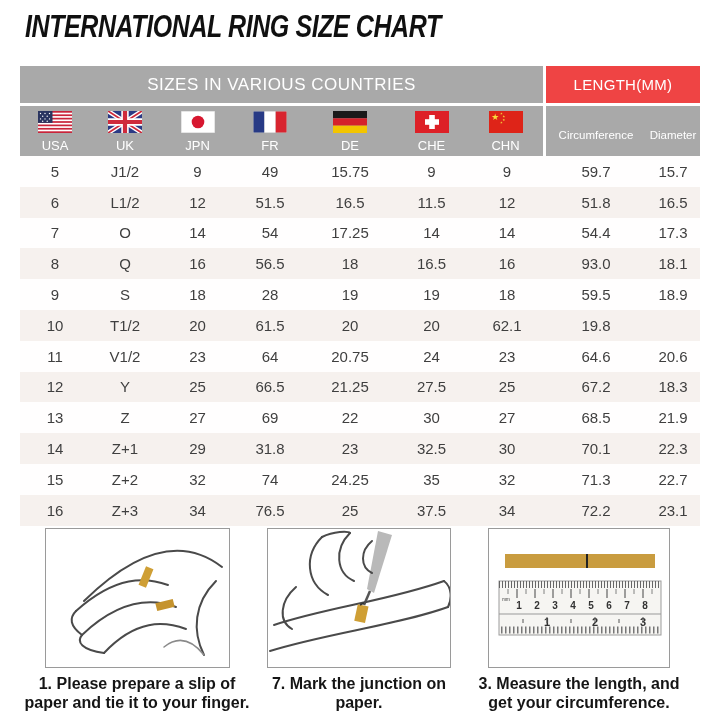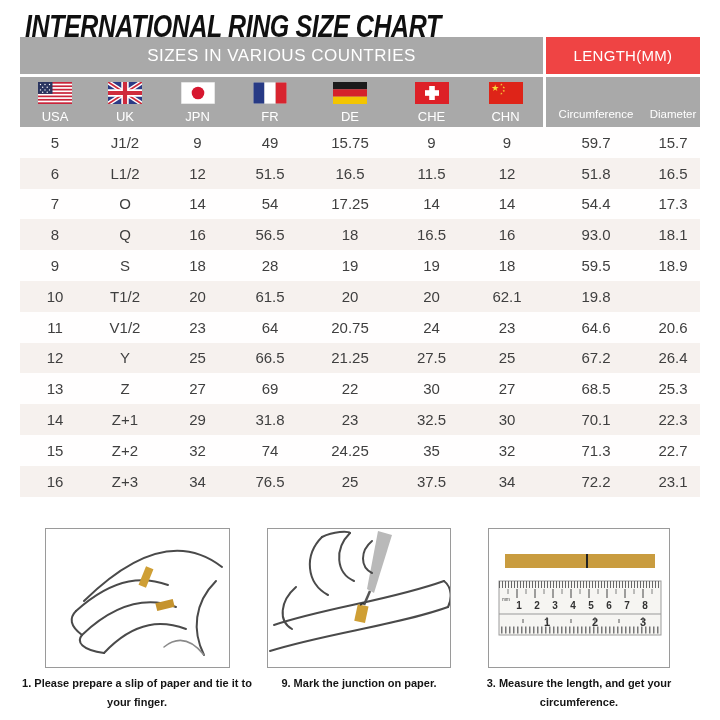--- a/index.html
+++ b/index.html
@@ -9,21 +9,21 @@
     font-family:"Liberation Sans", sans-serif; overflow:hidden;
   }
   
   .title {
     position:absolute; left:25px; top:8px;
     font-size:32px; font-weight:bold; font-style:italic;
     letter-spacing:-0.5px; color:#101010; white-space:nowrap;
     transform:scaleX(0.78); transform-origin:left top;
   }
   
-  .ringtable { position:absolute; left:20px; top:37px; width:680px; }
+  .ringtable { position:absolute; left:20px; top:66px; width:680px; }
   .hdr-top { display:flex; height:37px; }
   .hdr-countries {
     width:523px; background:#a9a9a9; color:#fff;
     display:flex; align-items:center; justify-content:center;
     font-size:17px; letter-spacing:0.5px;
   }
   .hdr-gap-v { width:3px; background:#fff; }
   .hdr-length {
     flex:1; background:#ef4444; color:#fff;
     display:flex; align-items:center; justify-content:center;
@@ -33,40 +33,40 @@
   .hdr-flags { display:grid; grid-template-columns:70px 70px 75px 70px 90px 73px 75px 3px 100px 54px; height:50px; }
   .flag-cell {
     background:#a9a9a9; display:flex; flex-direction:column;
     align-items:center; justify-content:flex-start; padding-top:5px;
   }
   .flag-cell svg { width:34px; height:22px; display:block; }
   .flag-code { color:#fff; font-size:13px; margin-top:5px; }
   .vsep { background:#fff; }
   .len-cell {
     background:#a9a9a9; color:#fff; font-size:11.5px;
-    display:flex; align-items:flex-end; justify-content:center; padding-bottom:7px;
+    display:flex; align-items:flex-end; justify-content:center; padding-bottom:15px;
   }
   .tbody { width:680px; }
   .trow {
     display:grid; grid-template-columns:70px 70px 75px 70px 90px 73px 78px 100px 54px;
     height:30.8px; background:#fffefe;
   }
   .trow.stripe { background:#f6f1ee; }
   .tcell {
     display:flex; align-items:center; justify-content:center;
     font-size:15px; color:#3f3f3f;
   }
   
   .instr-box { position:absolute; top:528px; height:140px; border:1px solid #9a9a9a; background:#fff; }
   .box1 { left:45px;  width:185px; }
   .box2 { left:267px; width:184px; }
   .box3 { left:488px; width:182px; }
   .instr-box svg { width:100%; height:100%; display:block; }
   .caption {
-    position:absolute; top:674px; font-size:11px; font-weight:700;
+    position:absolute; top:674px; font-size:16px; font-weight:700;
     color:#151515; text-align:center; line-height:19px;
   }
   .cap1 { left:18px;  width:238px; }
   .cap2 { left:249px; width:220px; }
   .cap3 { left:469px; width:220px; }
 </style>
 </head>
 <body>
 
 <div class="page">
@@ -259,32 +259,32 @@
         </div>
         <div class="trow stripe">
           <div class="tcell">12</div>
           <div class="tcell">Y</div>
           <div class="tcell">25</div>
           <div class="tcell">66.5</div>
           <div class="tcell">21.25</div>
           <div class="tcell">27.5</div>
           <div class="tcell">25</div>
           <div class="tcell">67.2</div>
-          <div class="tcell">26.4</div>
+          <div class="tcell">18.3</div>
         </div>
         <div class="trow">
           <div class="tcell">13</div>
           <div class="tcell">Z</div>
           <div class="tcell">27</div>
           <div class="tcell">69</div>
           <div class="tcell">22</div>
           <div class="tcell">30</div>
           <div class="tcell">27</div>
           <div class="tcell">68.5</div>
-          <div class="tcell">25.3</div>
+          <div class="tcell">21.9</div>
         </div>
         <div class="trow stripe">
           <div class="tcell">14</div>
           <div class="tcell">Z+1</div>
           <div class="tcell">29</div>
           <div class="tcell">31.8</div>
           <div class="tcell">23</div>
           <div class="tcell">32.5</div>
           <div class="tcell">30</div>
           <div class="tcell">70.1</div>
@@ -381,16 +381,16 @@
           <text x="106" y="97">2</text>
           <text x="154" y="97">3</text>
         </g>
         <path d="M58,88v6 M106,88v6 M154,88v6 M34,90v4 M82,90v4 M130,90v4" stroke="#555555" stroke-width="1" fill="none"></path>
         <line x1="12" y1="101" x2="172" y2="101" stroke="#777777" stroke-width="7" stroke-dasharray="1.5 2.5"></line>
       </g>
     </svg>
   </div>
 
   <div class="caption cap1">1. Please prepare a slip of paper and tie it to your finger.</div>
-  <div class="caption cap2">9. Mark the junction on paper.</div>
+  <div class="caption cap2">7. Mark the junction on paper.</div>
   <div class="caption cap3">3. Measure the length, and get your circumference.</div>
 
 </div>
 
 </body></html>

